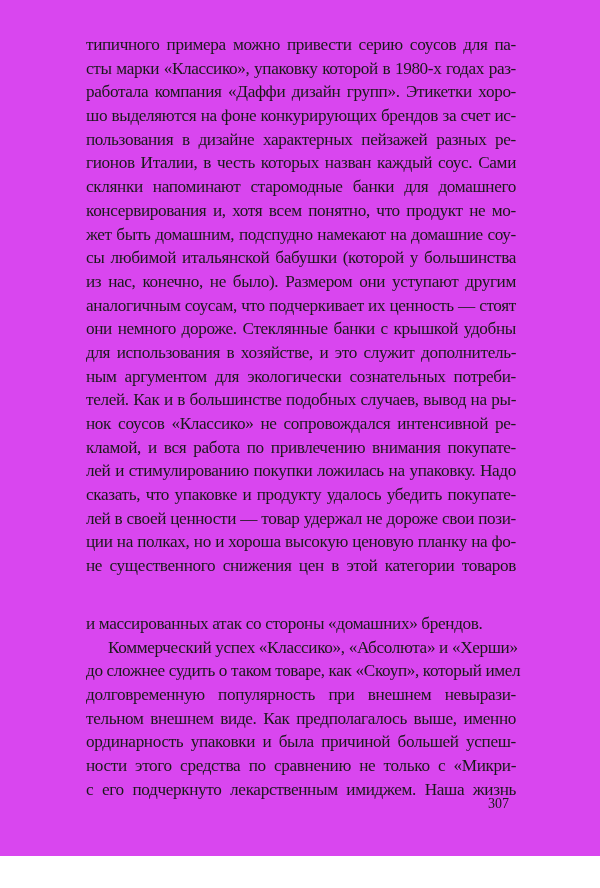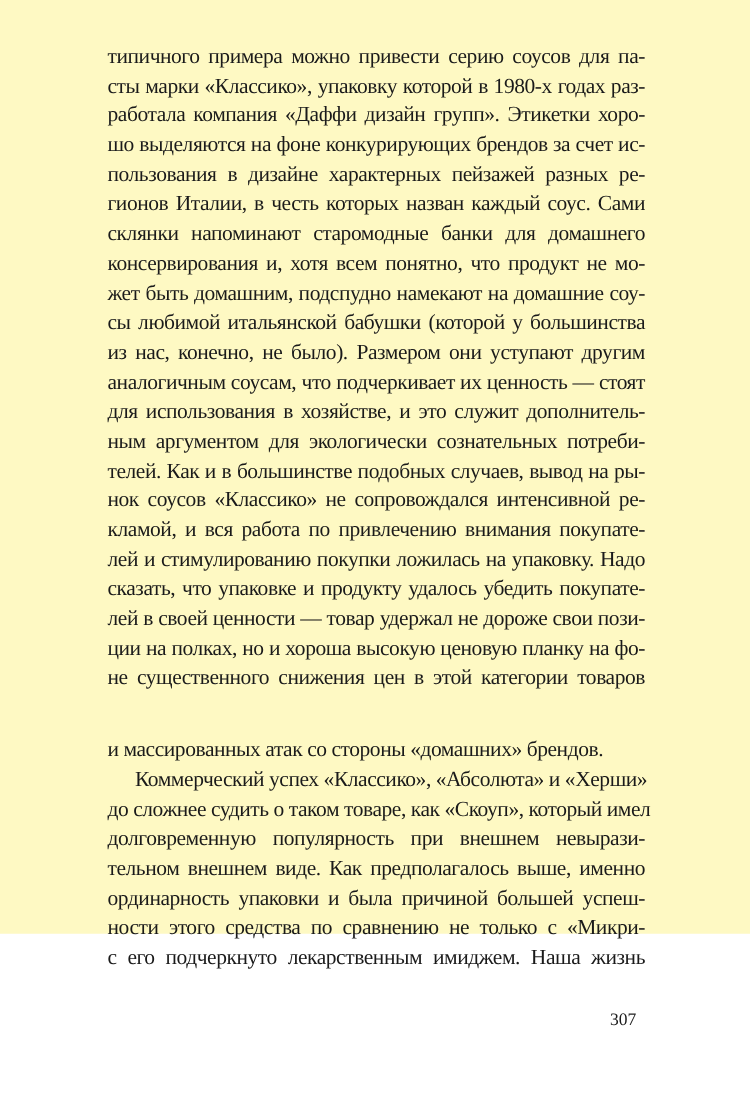--- a/index.html
+++ b/index.html
@@ -11,22 +11,22 @@
       width: 600px;
       height: 888px;
       position: relative;
       overflow: hidden;
       color: #1a1a1a;
       font-family: "DejaVu Serif", "Liberation Serif", serif;
     }
     .page {
       position: absolute;
       left: 0; top: 0;
-      width: 600px; height: 747px;
-      background: #fef9c3;
+      width: 600px; height: 856px;
+      background: #d946ef;
     }
     .text-block {
       position: absolute;
       left: 86px;
       top: 33px;
       width: 430px;
     }
     .line {
       display: block;
       height: 23.7px;
@@ -46,21 +46,20 @@
     .line.indent {
       padding-left: 22px;
     }
     .page-number {
       position: absolute;
       left: 488px;
       top: 796px;
       font-size: 14px;
       font-family: "Liberation Serif", "DejaVu Serif", serif;
       color: #1a1a1a;
-      margin-top: 13px;
     }
   </style>
 </head>
 <body>
 
 <div class="page">
   <div class="text-block">
 
     <div>
       <span class="line">типичного примера можно привести серию соусов для па-</span>
@@ -68,20 +67,21 @@
       <span class="line">работала компания «Даффи дизайн групп». Этикетки хоро-</span>
       <span class="line">шо выделяются на фоне конкурирующих брендов за счет ис-</span>
       <span class="line">пользования в дизайне характерных пейзажей разных ре-</span>
       <span class="line">гионов Италии, в честь которых назван каждый соус. Сами</span>
       <span class="line">склянки напоминают старомодные банки для домашнего</span>
       <span class="line">консервирования и, хотя всем понятно, что продукт не мо-</span>
       <span class="line">жет быть домашним, подспудно намекают на домашние соу-</span>
       <span class="line">сы любимой итальянской бабушки (которой у большинства</span>
       <span class="line">из нас, конечно, не было). Размером они уступают другим</span>
       <span class="line">аналогичным соусам, что подчеркивает их ценность — стоят</span>
+      <span class="line">они немного дороже. Стеклянные банки с крышкой удобны</span>
       <span class="line">для использования в хозяйстве, и это служит дополнитель-</span>
       <span class="line">ным аргументом для экологически сознательных потреби-</span>
       <span class="line">телей. Как и в большинстве подобных случаев, вывод на ры-</span>
       <span class="line">нок соусов «Классико» не сопровождался интенсивной ре-</span>
       <span class="line">кламой, и вся работа по привлечению внимания покупате-</span>
       <span class="line">лей и стимулированию покупки ложилась на упаковку. Надо</span>
       <span class="line">сказать, что упаковке и продукту удалось убедить покупате-</span>
       <span class="line">лей в своей ценности — товар удержал не дороже свои пози-</span>
       <span class="line">ции на полках, но и хороша высокую ценовую планку на фо-</span>
       <span class="line">не существенного снижения цен в этой категории товаров</span>

